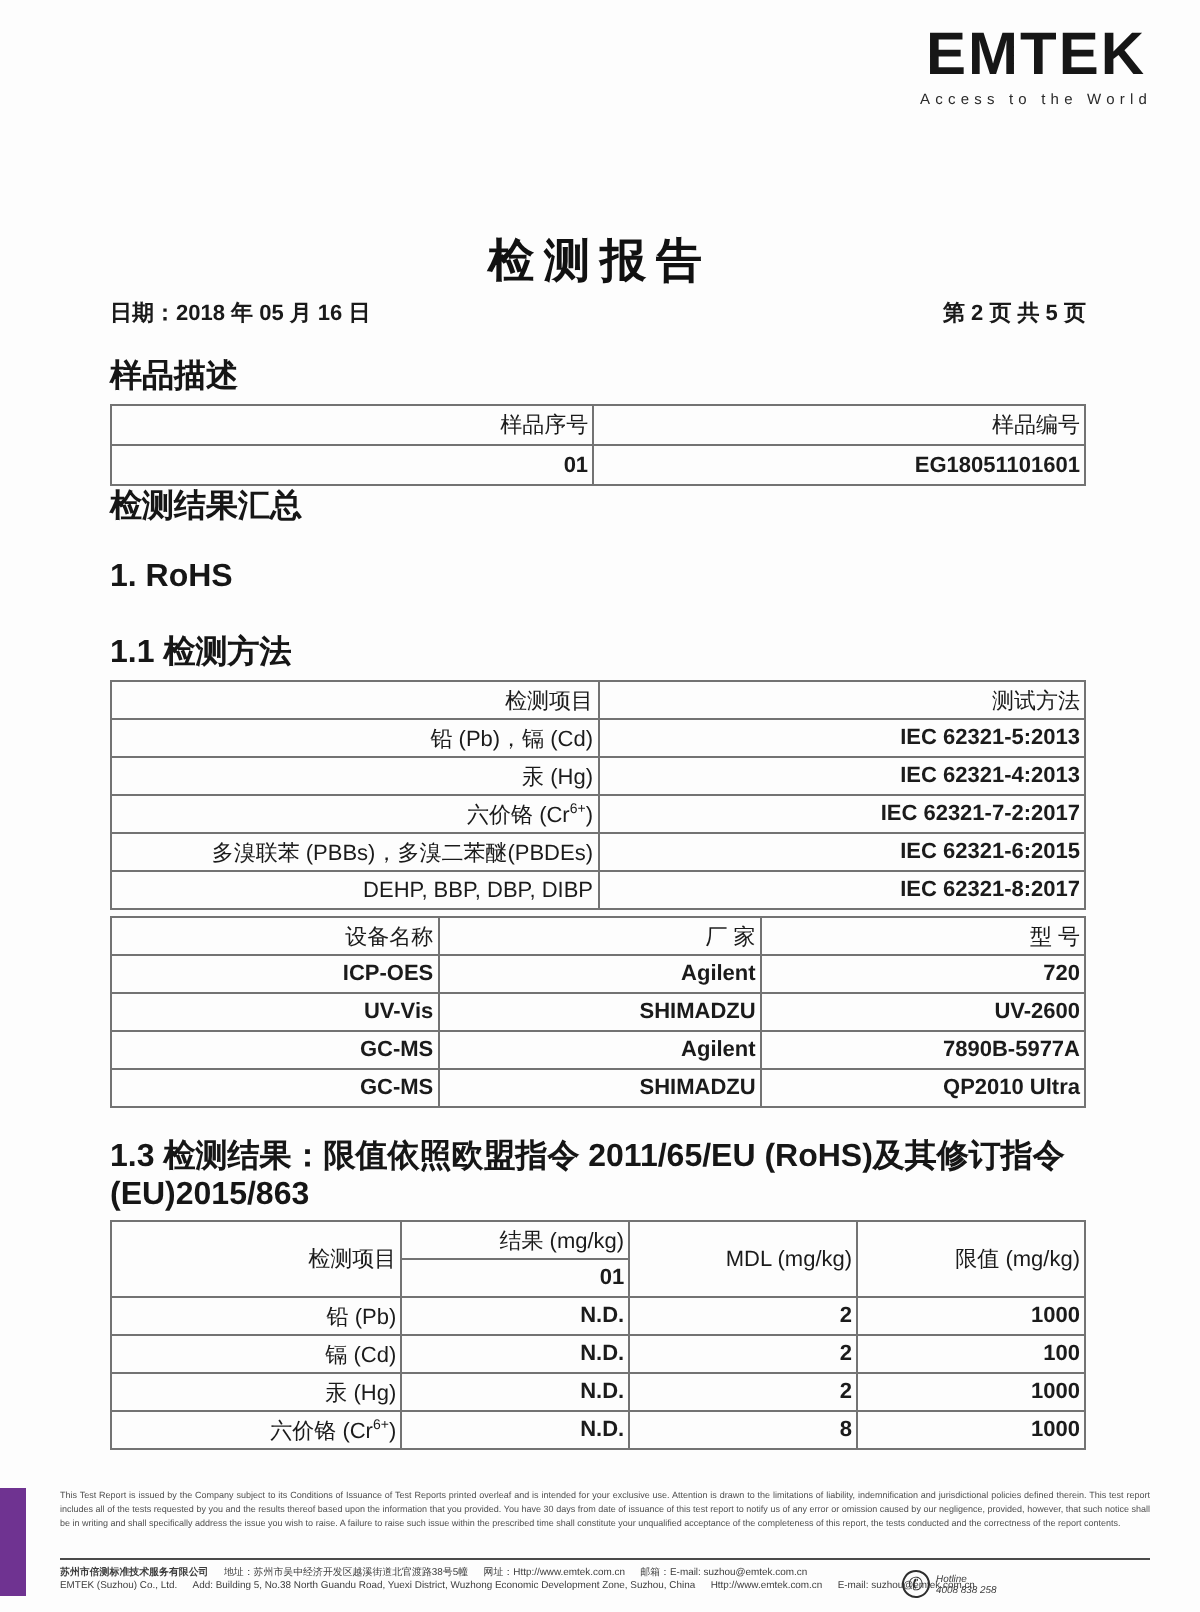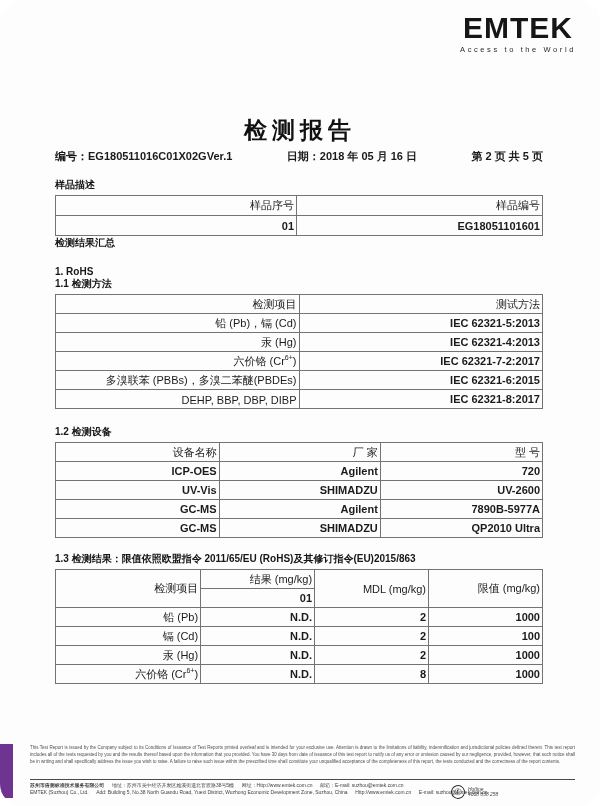--- a/index.html
+++ b/index.html
@@ -1,34 +1,34 @@
 <!DOCTYPE html>
 <html><head>
 <meta charset="utf-8">
 <style>
   * { margin:0; padding:0; box-sizing:border-box; }
   html,body { background:#ffffff; }
   body { font-family:"Liberation Sans","DejaVu Sans",sans-serif; color:#1c1c1c; }
-  .page { position:relative; width:600px; height:806px; background:#fdfdfd; overflow:hidden;border-radius:22px; }
+  .page { position:relative; width:600px; height:806px; background:#fdfdfd; overflow:hidden; }
 
   
   .logo { position:absolute; top:13px; right:24px; text-align:center; }
   .logo-text { font-size:30px; font-weight:bold; letter-spacing:1px; color:#161616; line-height:30px; }
   .logo-tagline { font-size:7.5px; letter-spacing:2.6px; color:#2a2a2a; margin-top:2px; }
 
   .title { padding-top:116px; text-align:center; font-size:23px; font-weight:bold; letter-spacing:5px; line-height:28px; color:#111; }
 
   .info-row { display:flex; justify-content:space-between; margin:5px 57px 0 55px; font-size:11px; font-weight:bold; color:#1a1a1a; }
 
   .content { margin:0 57px 0 55px; }
-  .sec-heading { font-size:10px; font-weight:bold; color:#161616; }
+  .sec-heading { font-size:16px; font-weight:bold; color:#161616; }
   .mt-sample { margin-top:14px; }
   .mt-summary { }
   .mt-rohs { margin-top:16px; }
-  .mt-11 { }
+  .mt-11 { margin-top:18px; }
   .mt-12 { margin-top:16px; }
   .mt-13 { margin-top:14px; }
 
   table { width:100%; border-collapse:collapse; table-layout:fixed; margin-top:3px; }
   td { border:1px solid #737373; text-align:right; vertical-align:middle; font-size:11px; height:19px; padding:1px 2px; color:#1b1b1b; }
   .t-sample td { height:20px; }
   td.val { font-weight:bold; }
   sup { font-size:7px; }
 
   
@@ -48,21 +48,20 @@
 <div class="page">
 
   <div class="logo">
     <div class="logo-text">EMTEK</div>
     <div class="logo-tagline">Access to the World</div>
   </div>
 
   <div class="title">检测报告</div>
 
   <div class="info-row">
-    <span>编号：EG180511016C01X02GVer.1</span>
     <span>日期：2018 年 05 月 16 日</span>
     <span>第 2 页  共 5 页</span>
   </div>
 
   <div class="content">
 
     <div class="sec-heading mt-sample">样品描述</div>
     <table class="t-sample">
       <colgroup>
           <col style="width:49.5%">
@@ -111,21 +110,20 @@
         <td><span>多溴联苯 (PBBs)，多溴二苯醚(PBDEs)</span><sup></sup><span></span></td>
         <td class="val">IEC 62321-6:2015</td>
       </tr>
       <tr>
         <td><span>DEHP, BBP, DBP, DIBP</span><sup></sup><span></span></td>
         <td class="val">IEC 62321-8:2017</td>
       </tr>
     </tbody>
       </table>
 
-    <div class="sec-heading mt-12">1.2 检测设备</div>
     <table>
       <colgroup>
           <col style="width:33.6%">
           <col style="width:33.1%">
           <col style="width:33.3%">
         </colgroup>
       <tbody>
           <tr>
         <td>设备名称</td>
         <td>厂 家</td>

